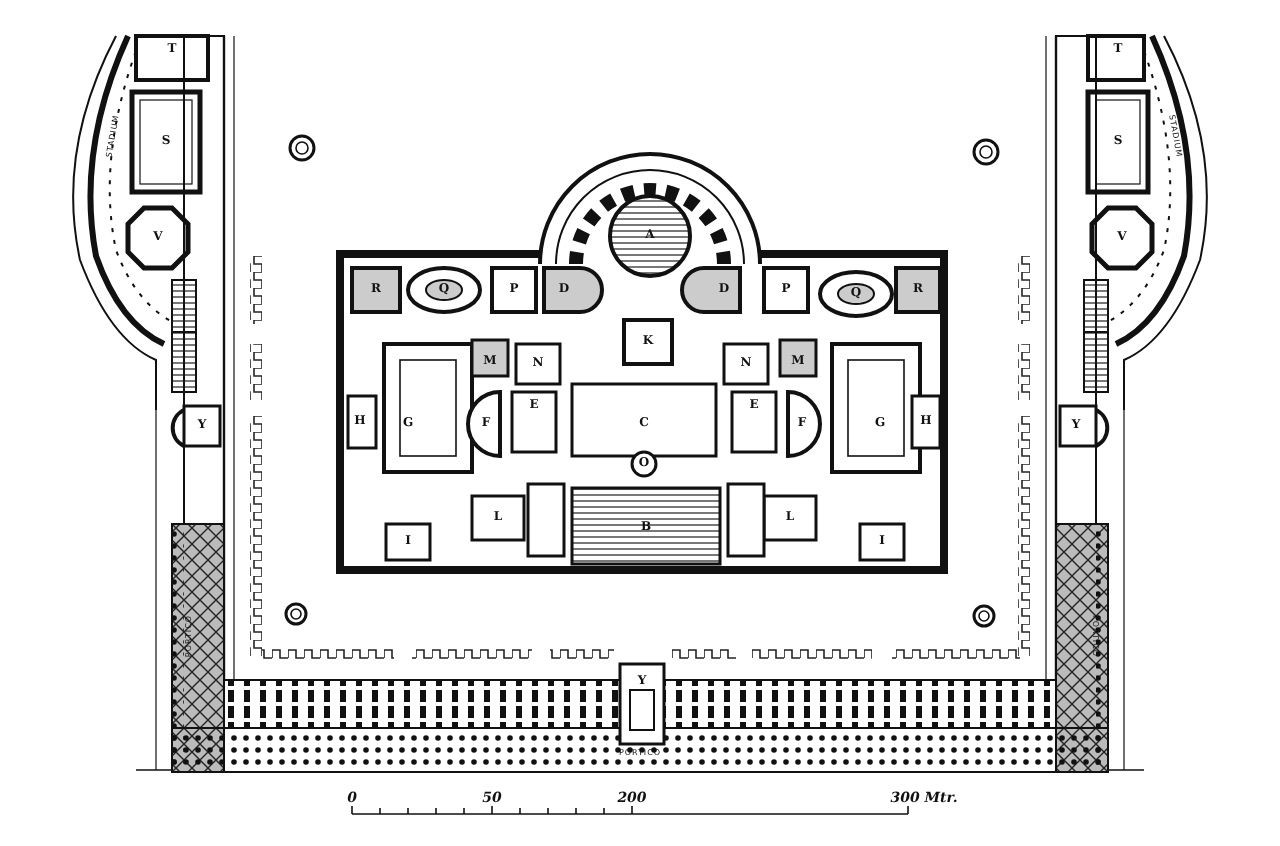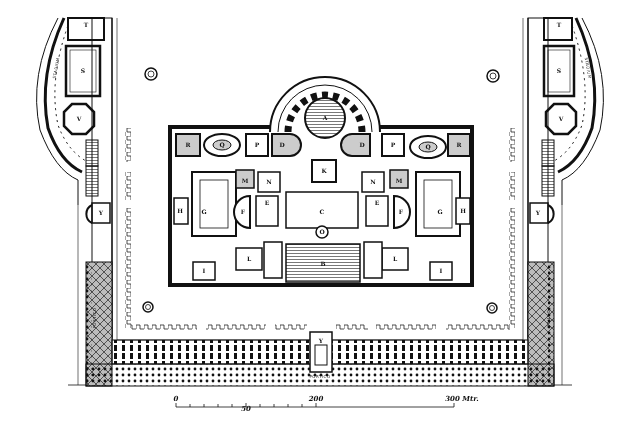--- a/index.html
+++ b/index.html
@@ -225,15 +225,15 @@
 <span class="lbl" style="left:538px;top:213px">Y</span>
 <span class="lbl" style="left:321px;top:341px">Y</span>
 
 <span class="portico-lbl" style="left:320px;top:376px">PORTICO</span>
 <span class="portico-lbl" style="left:94px;top:318px;transform:translate(-50%,-50%) rotate(-90deg)">PORTICO</span>
 <span class="portico-lbl" style="left:548px;top:318px;transform:translate(-50%,-50%) rotate(90deg)">PORTICO</span>
 <span class="portico-lbl" style="left:56px;top:68px;transform:translate(-50%,-50%) rotate(-80deg)">STADIUM</span>
 <span class="portico-lbl" style="left:588px;top:68px;transform:translate(-50%,-50%) rotate(80deg)">STADIUM</span>
 
 <span class="scale-lbl" style="left:176px;top:394px">0</span>
-<span class="scale-lbl" style="left:246px;top:404px">50</span>
+<span class="scale-lbl" style="left:246px;top:394px">50</span>
 <span class="scale-lbl" style="left:316px;top:394px">200</span>
 <span class="scale-lbl" style="left:462px;top:394px">300 Mtr.</span>
 
 </body></html>

